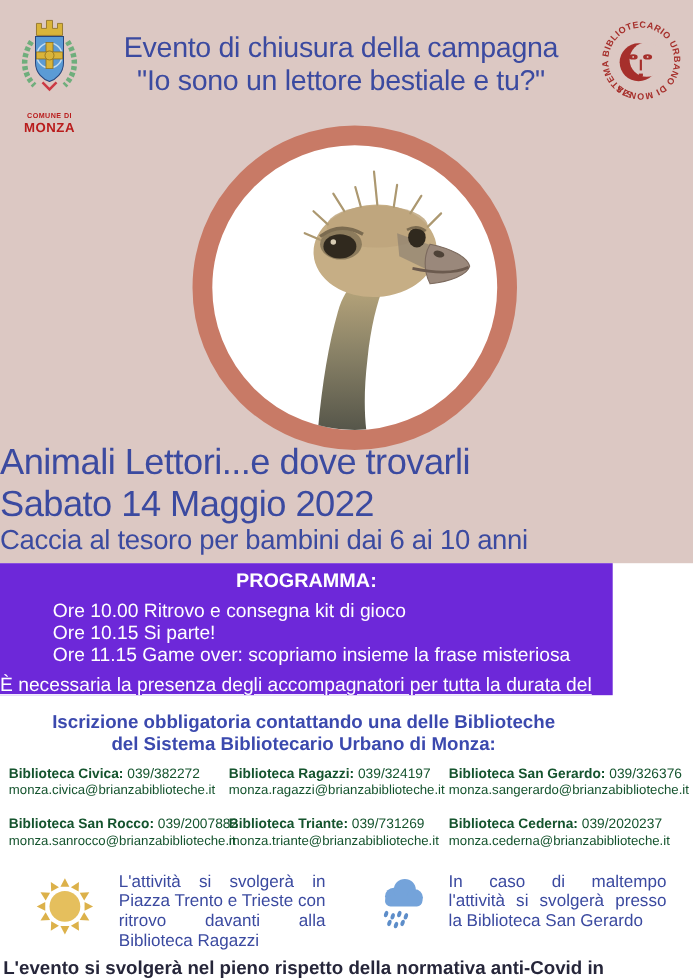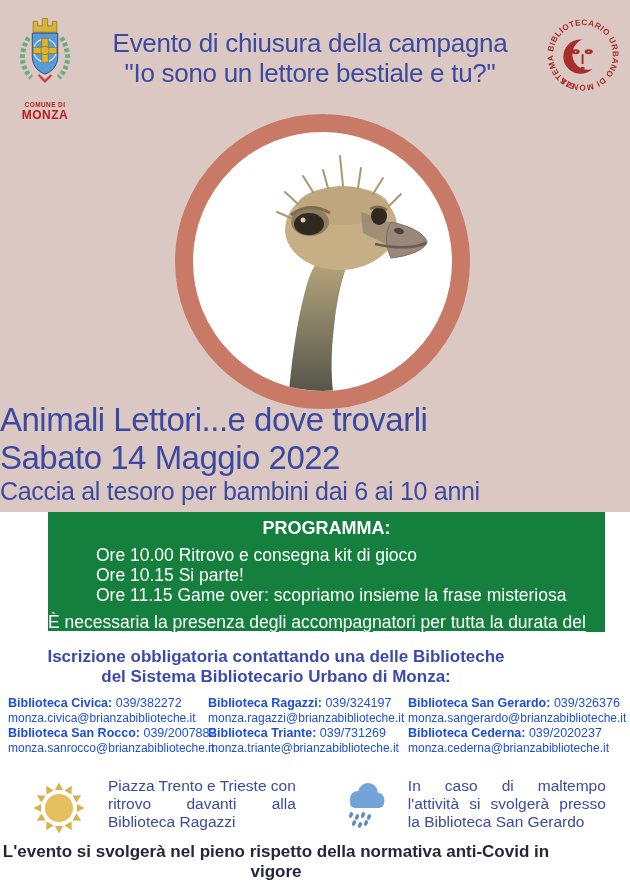--- a/index.html
+++ b/index.html
@@ -20,30 +20,30 @@
   
   .photo-ring{position:absolute;left:175px;top:114px;width:259px;height:259px;
     background:#ffffff;border:18px solid #c87a66;border-radius:50%;overflow:hidden;}
   .photo-ring svg{display:block;width:259px;height:259px;}
   
   .event-block{position:absolute;top:400px;left:0;width:630px;color:#3b4aa0;}
   .event-title{font-size:33px;line-height:39px;letter-spacing:-0.5px;}
   .event-date{font-size:33px;line-height:38px;letter-spacing:-0.5px;}
   .event-subtitle{font-size:25px;line-height:29px;letter-spacing:-0.3px;}
   
-  .program{position:absolute;top:512px;left:0;width:557px;height:120px;background:#15803d;color:#ffffff;margin-left:48px;}
+  .program{position:absolute;top:512px;left:0;width:557px;height:120px;background:#6d28d9;color:#ffffff;}
   .program-heading{text-align:center;font-weight:bold;font-size:18px;line-height:21px;padding-top:6px;}
   .program-items{margin:6px 0 0 48px;font-size:17.5px;line-height:20px;}
   .program-note{text-align:left;font-size:17.5px;line-height:21px;margin-top:7px;
     text-decoration:underline;text-underline-offset:3px;}
   
   .below{position:absolute;top:632px;left:0;width:552px;}
   .registration{text-align:center;color:#3b49ae;font-weight:bold;font-size:17px;line-height:19.5px;margin-top:15px;}
   .contacts{display:grid;grid-template-columns:200px 200px 222px;padding-left:8px;margin-top:10px;
-    color:#1d4ed8;}
+    row-gap:16px;color:#14532d;}
   .contact{font-size:12.5px;line-height:15px;white-space:nowrap;}
   .c-name{font-weight:bold;}
   .c-email{font-size:12px;}
   .weather{display:flex;margin-top:21px;padding-left:30px;color:#3b4aa0;}
   .w-icon-sun{width:58px;height:58px;flex:0 0 58px;margin-right:20px;margin-top:2px;}
   .w-icon-cloud{width:46px;height:52px;flex:0 0 46px;margin-right:18px;margin-top:4px;}
   .w-text{width:196px;font-size:15.5px;line-height:18px;white-space:nowrap;}
   .w-text .jl{text-align:justify;text-align-last:justify;}
   .w-text .last{text-align:left;}
   .w-right{margin-left:48px;display:flex;}
@@ -221,20 +221,21 @@
           <use href="#ray" transform="rotate(150)"></use>
         <use href="#ray" transform="rotate(180)"></use>
           <use href="#ray" transform="rotate(210)"></use>
           <use href="#ray" transform="rotate(240)"></use>
         <use href="#ray" transform="rotate(270)"></use>
           <use href="#ray" transform="rotate(300)"></use>
           <use href="#ray" transform="rotate(330)"></use>
         <circle r="14.5" fill="#e5bf5d"></circle>
       </svg>
       <div class="w-text">
+        <div class="jl">L'attività si svolgerà in</div>
         <div class="jl">Piazza Trento e Trieste con</div>
         <div class="jl">ritrovo davanti alla</div>
         <div class="last">Biblioteca Ragazzi</div>
       </div>
 
       <div class="w-right">
         <svg class="w-icon-cloud" viewBox="0 0 46 52">
           <g fill="#74a3da">
             <circle cx="14" cy="18" r="8"></circle>
               <circle cx="24" cy="12" r="10"></circle>

